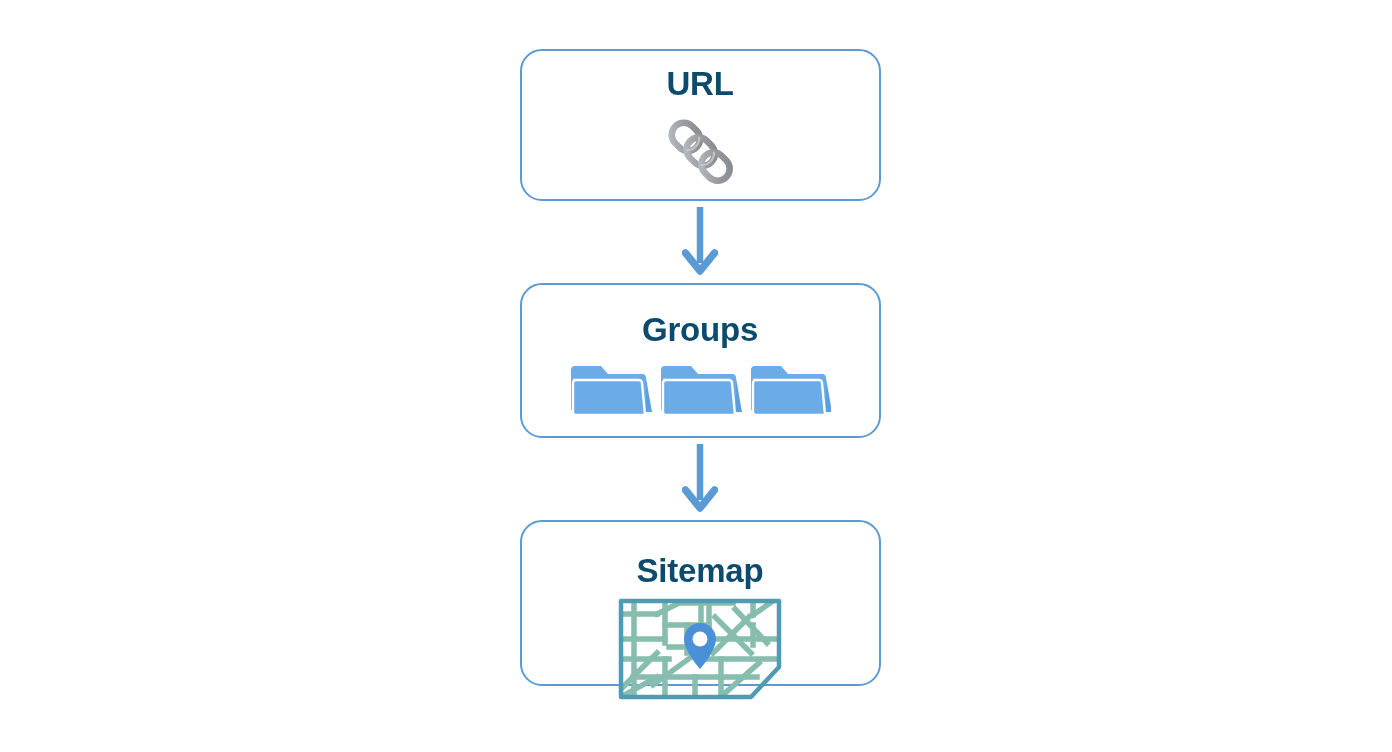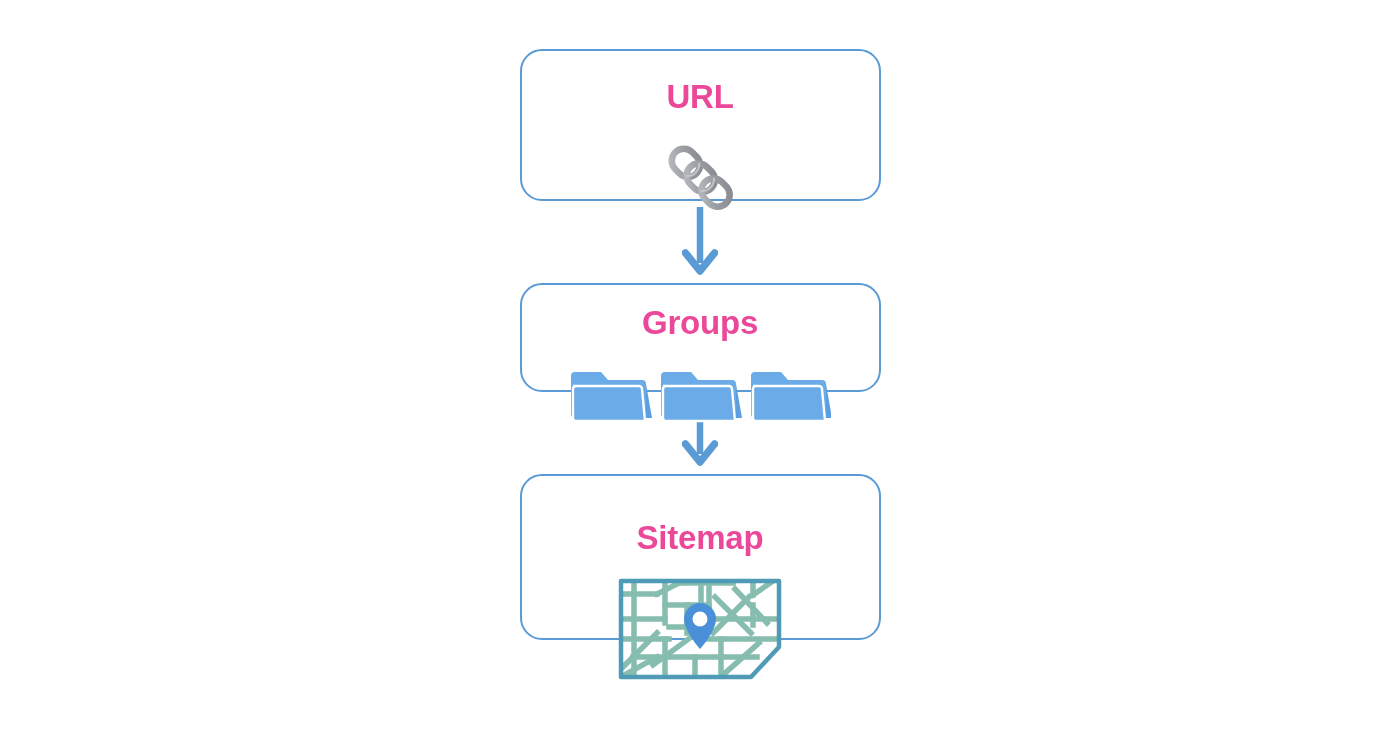--- a/index.html
+++ b/index.html
@@ -40,30 +40,30 @@
     border-radius: 22px;
     background: #ffffff;
     display: flex;
     flex-direction: column;
     align-items: center;
     justify-content: flex-start;
     position: relative;
   }
 
   .node-box.box-url     { height: 152px; padding-top: 12px; }
-  .node-box.box-groups  { height: 109px; padding-top: 4px; }
+  .node-box.box-groups  { height: 155px; padding-top: 24px; }
   .node-box.box-sitemap { height: 166px; padding-top: 28px; }
 
   .node-title {
     font-size: 33px;
     font-weight: bold;
-    color: #ec4899;
+    color: #0c4a6e;
     letter-spacing: -0.2px;
     line-height: 1.25;
-    margin: 13px;
+    margin: 0;
     text-align: center;
     user-select: none;
   }
 
   .node-icon-wrap {
     display: flex;
     align-items: center;
     justify-content: center;
     width: 100%;
   }

